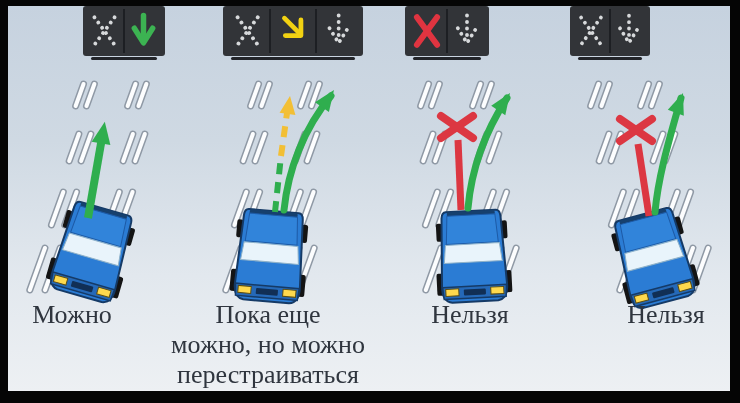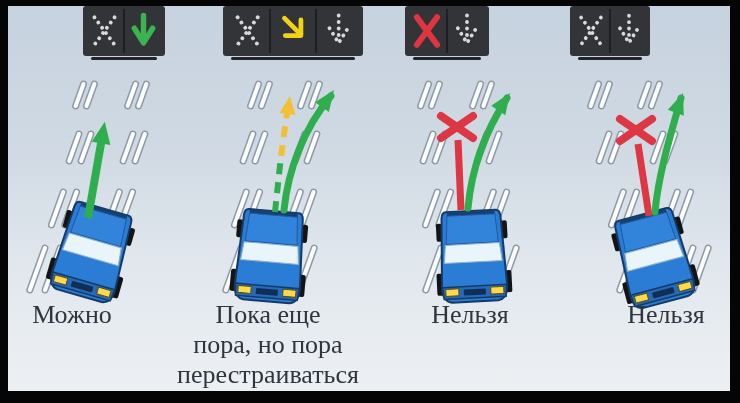--- a/index.html
+++ b/index.html
@@ -172,21 +172,21 @@
             <line x1="87" y1="142" x2="93" y2="86" stroke="#2fae4e" stroke-width="6" stroke-dasharray="11 8"></line>
             <line x1="93" y1="86" x2="100" y2="36" stroke="#f2bf35" stroke-width="6" stroke-dasharray="11 8"></line>
             <polygon points="102,26 107.42707277177533,44.935334196413194 91.58160482498604,42.71696868386269" fill="#f2bf35"></polygon>
           </g>
           <g>
             <path d="M96,140 C100,100 116,58 143,26" stroke="#2fae4e" stroke-width="7" fill="none" stroke-linecap="round"></path>
             <polygon points="146,20 140.91768721308446,42.077592639052725 126.9921024601716,32.32679322108494" fill="#2fae4e"></polygon>
           </g>
         </svg>
       <div class="caption" style="left: -30px; top: 294px; width: 220px;">Пока еще
-пора,  но пора
+можно,  но можно
 перестраиваться</div>
     </section>
 
     <section class="panel" style="left: 365px; width: 185px;">
       <div class="signal" style="left: 32px; top: 0px; width: 84px; height: 50px;">
           <div class="cell">
             <svg viewBox="0 0 40 48">
               <line x1="9" y1="9" x2="31" y2="39" stroke="#e03440" stroke-width="6.5" fill="none" stroke-linecap="round" stroke-linejoin="round"></line>
               <line x1="31" y1="9" x2="9" y2="39" stroke="#e03440" stroke-width="6.5" fill="none" stroke-linecap="round" stroke-linejoin="round"></line>
             </svg>

